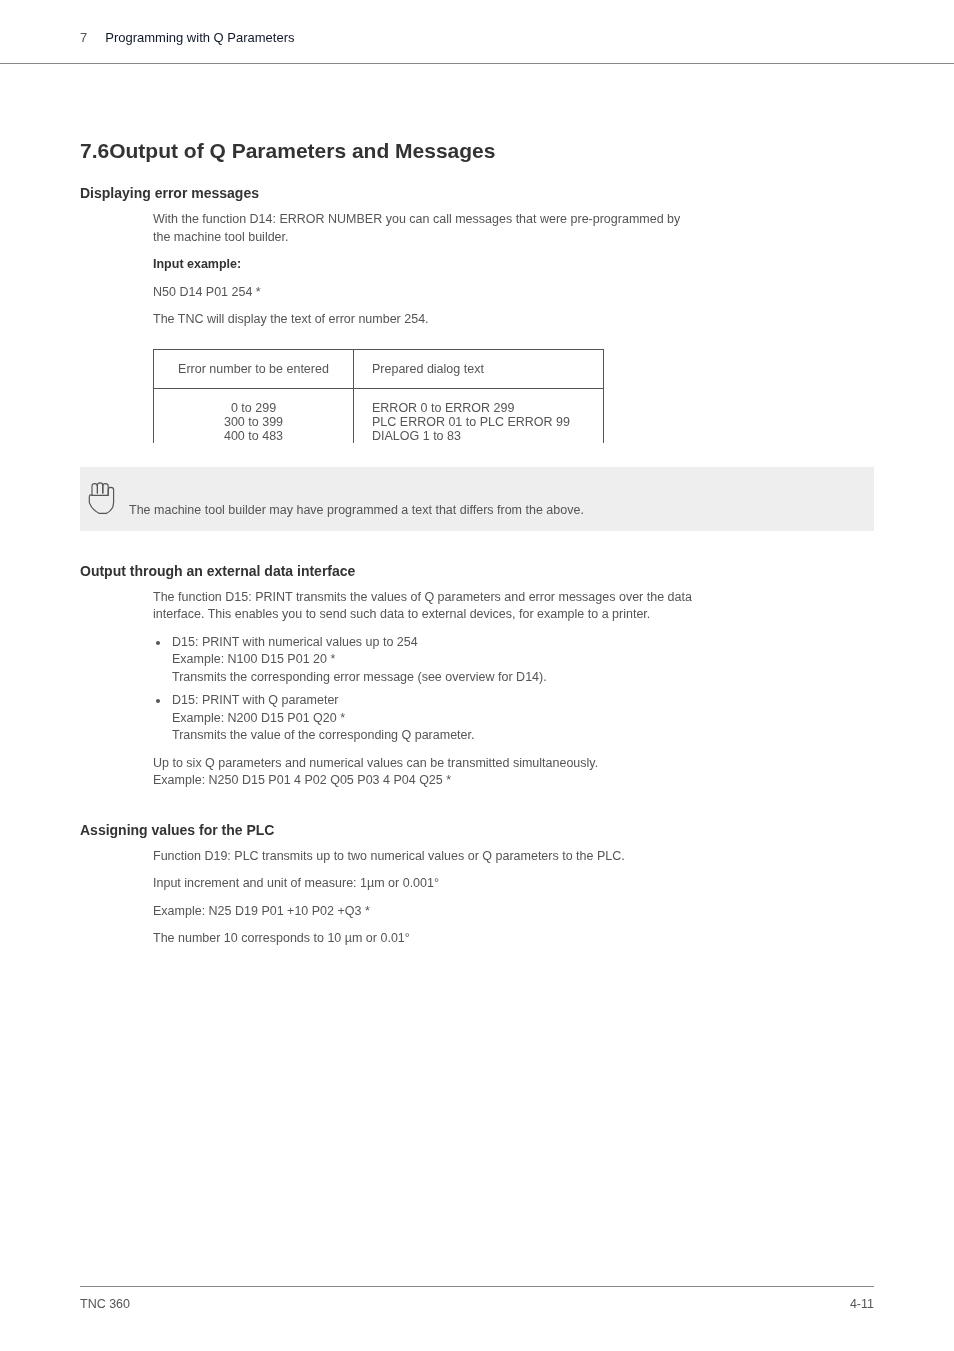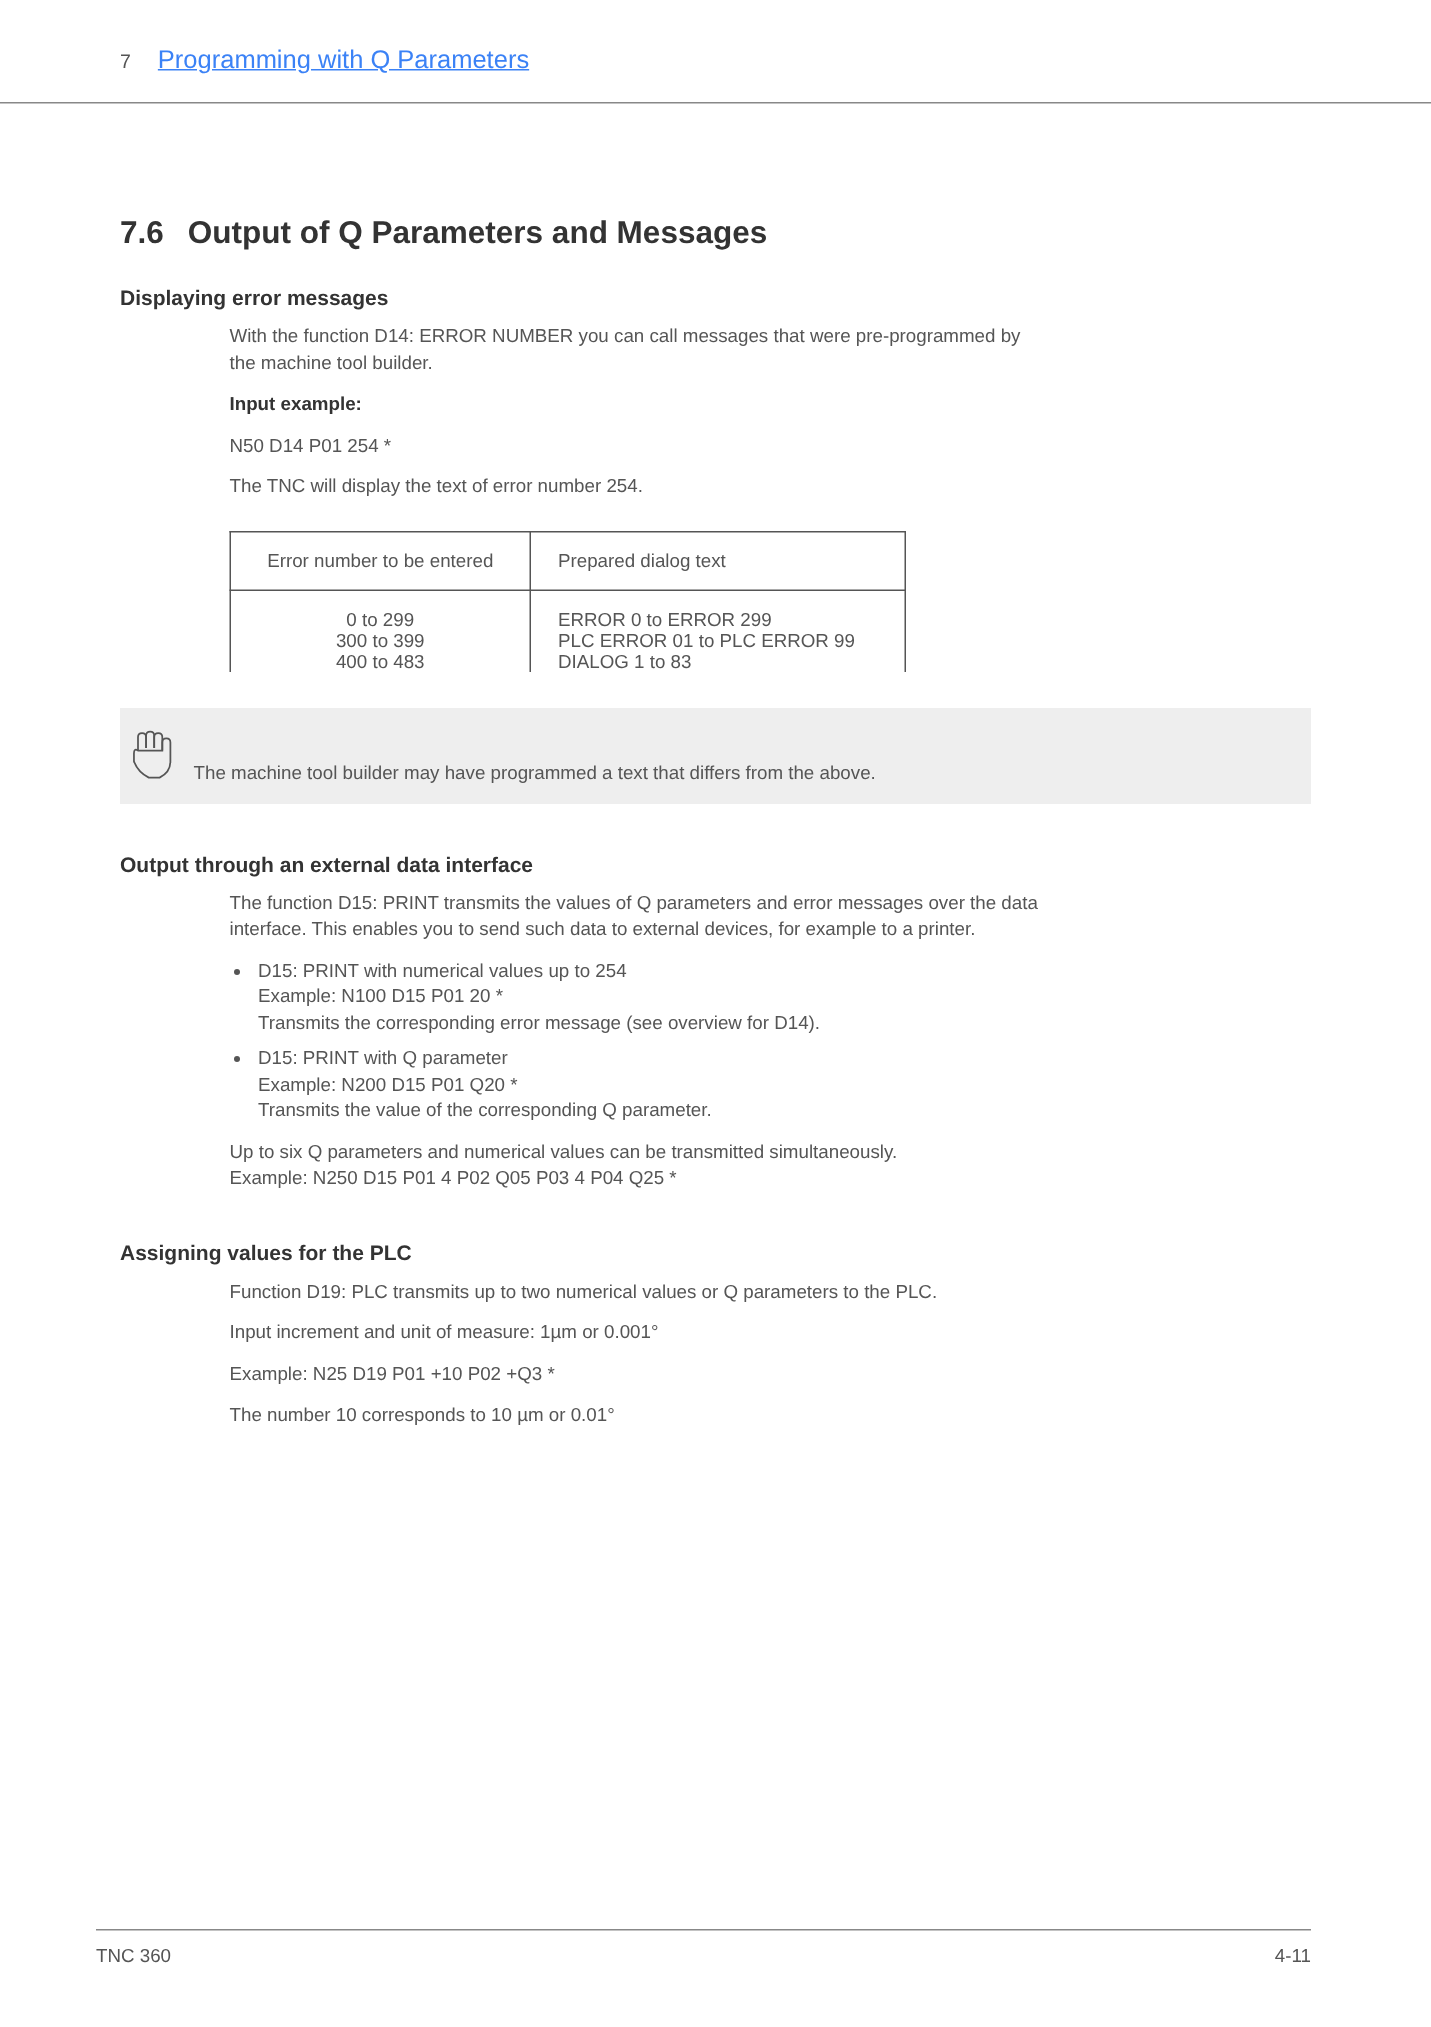--- a/index.html
+++ b/index.html
@@ -20,35 +20,34 @@
       border-bottom: 1px solid #888;
       display: flex;
       align-items: center;
       gap: 18px;
     }
     .header-num {
       font-size: 13px;
       color: #555;
     }
     .header-title {
-      font-size: 17px;
-      color: #3b82f6;
-      text-decoration: underline;
+      font-size: 13px;
+      color: #0f172a;
     }
     .content {
       padding: 0 80px;
     }
     .section-title {
       font-size: 21px;
       font-weight: bold;
       color: #333;
       margin-top: 75px;
       margin-bottom: 22px;
       display: flex;
-      gap: 16px;
+      gap: 0;
     }
     .subheading {
       font-size: 14px;
       font-weight: bold;
       color: #333;
       margin-top: 18px;
       margin-bottom: 10px;
     }
     .subheading-spaced {
       margin-top: 32px;
@@ -118,21 +117,21 @@
       font-size: 12.5px;
       color: #555;
       line-height: 1.4;
       margin-bottom: 6px;
       list-style: disc;
       padding-left: 2px;
     }
     .footer {
       position: absolute;
       bottom: 40px;
-      left: 64px;
+      left: 80px;
       right: 80px;
       border-top: 1px solid #888;
       padding-top: 10px;
       display: flex;
       justify-content: space-between;
       font-size: 12.5px;
       color: #555;
     }
     .note-wrap {
       margin-left: 0px;

